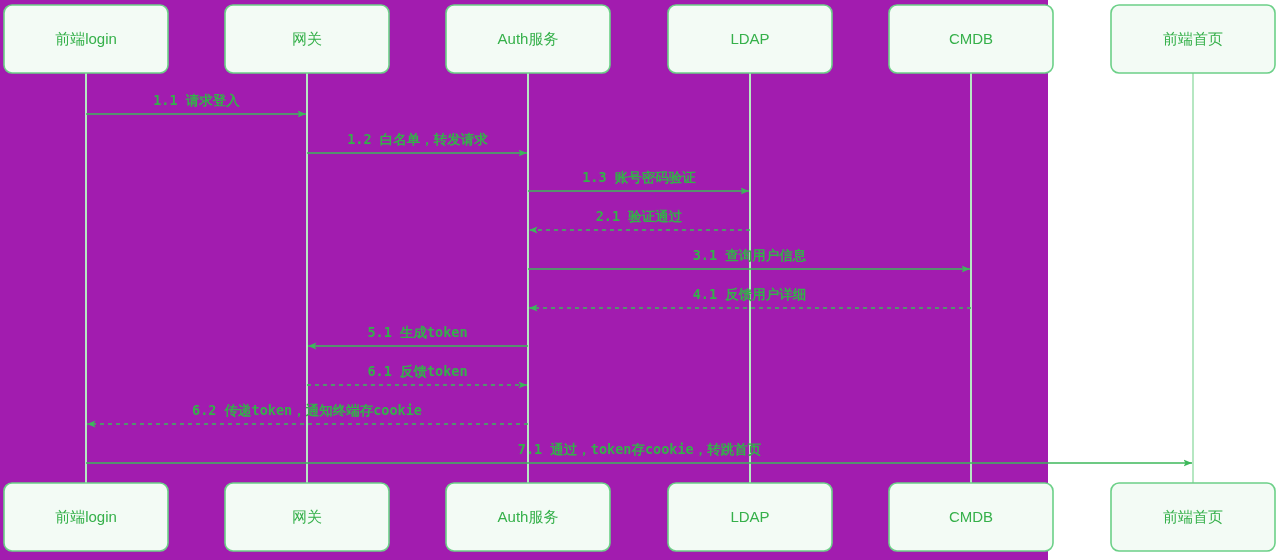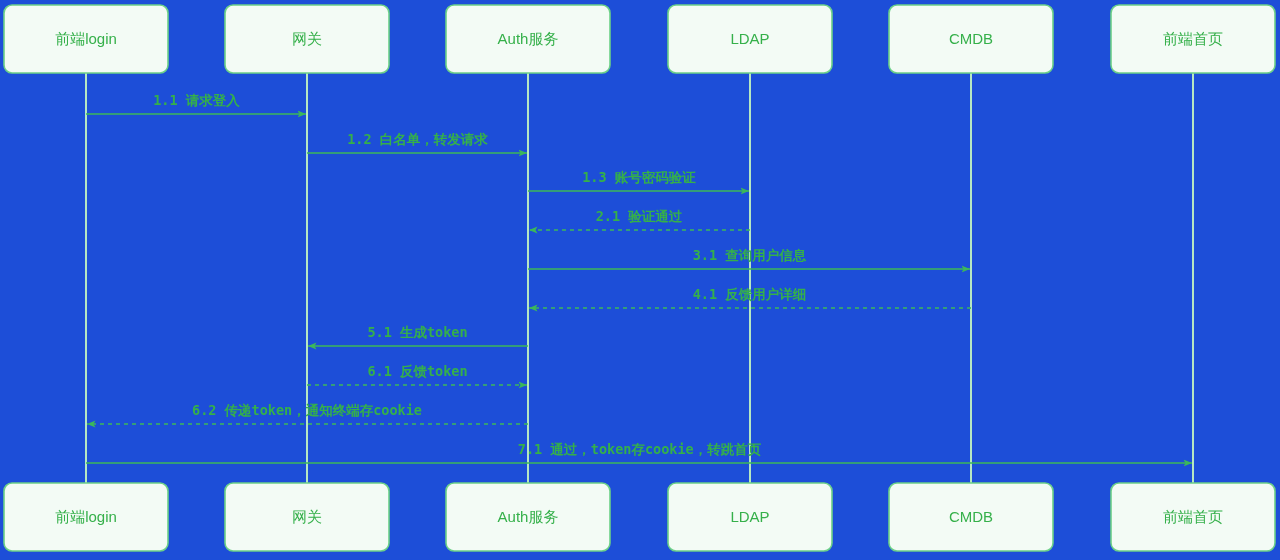--- a/index.html
+++ b/index.html
@@ -9,23 +9,23 @@
     background: #ffffff;
   }
   body {
     width: 1280px;
     height: 560px;
     overflow: hidden;
     font-family: "Liberation Sans", "DejaVu Sans", sans-serif;
   }
   #diagram-root {
     position: relative;
-    width: 1280px;
+    width: 1048px;
     height: 560px;
-    background: #1d4ed8;
+    background: #a21caf;
   }
   #diagram-svg {
     position: absolute;
     left: 0;
     top: 0;
     width: 1280px;
     height: 560px;
     display: block;
   }
   .participant-label {

